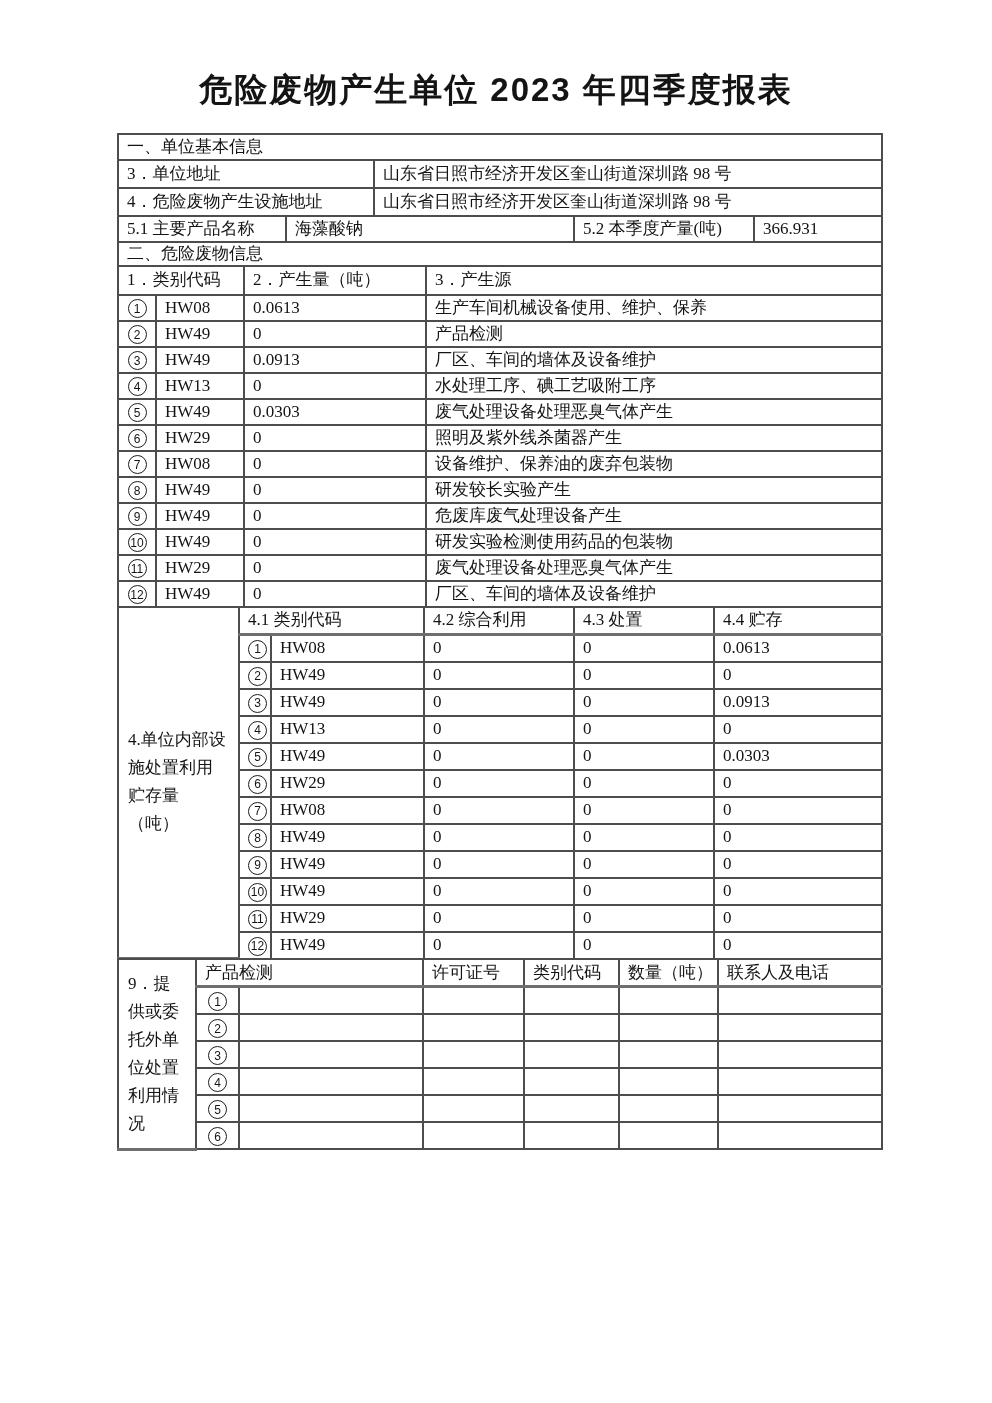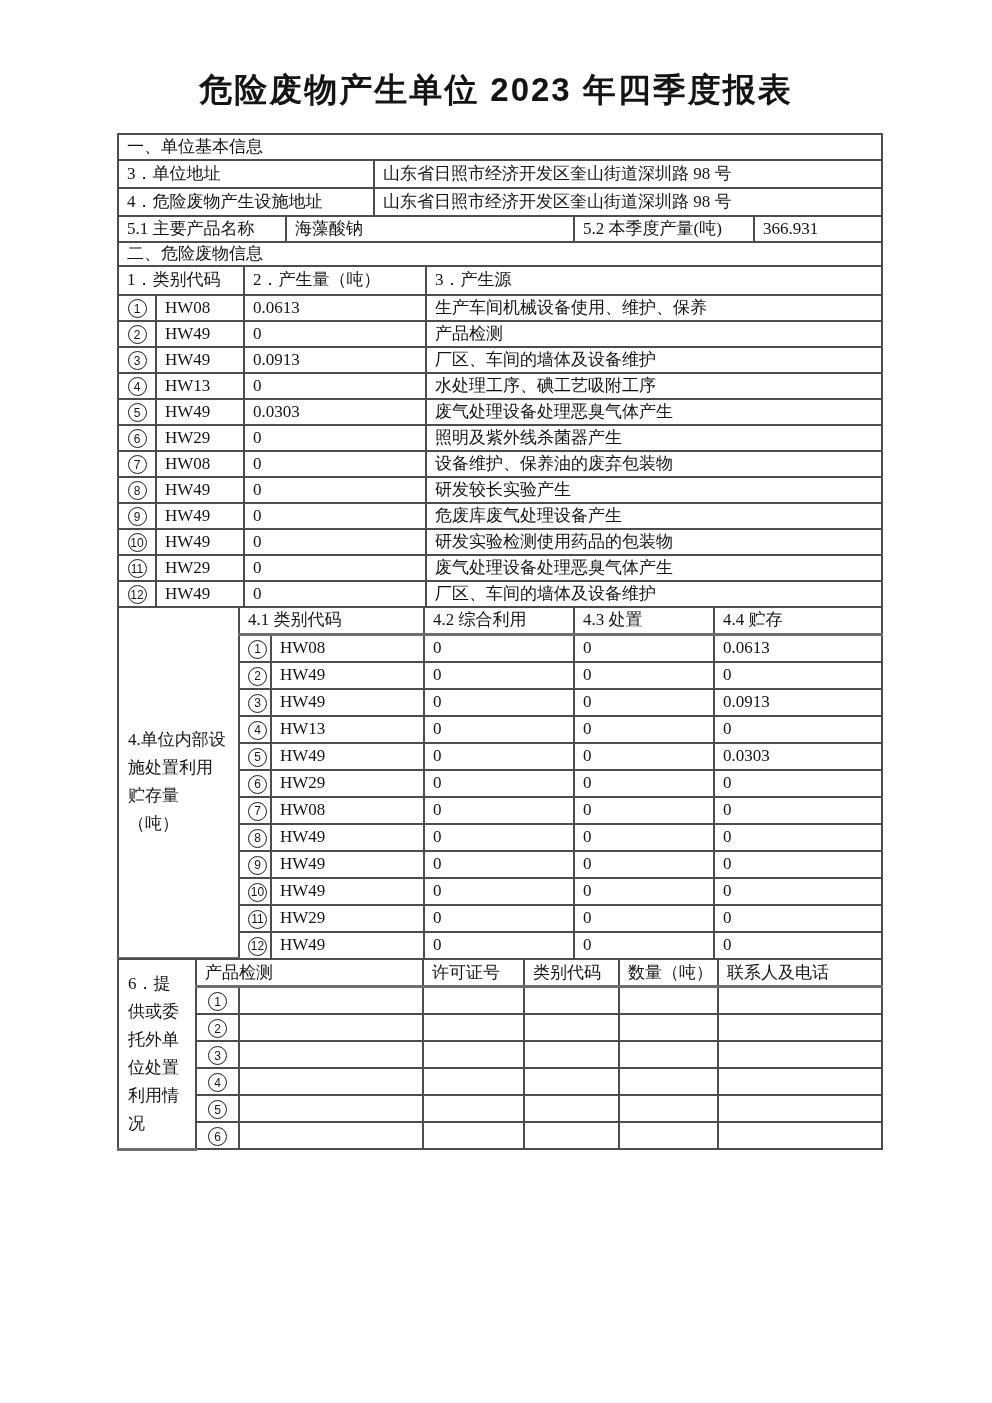--- a/index.html
+++ b/index.html
@@ -303,21 +303,21 @@
       <col style="width:78px">
         <col style="width:43px">
         <col style="width:184px">
         <col style="width:101px">
       <col style="width:95px">
         <col style="width:99px">
         <col style="width:164px">
     </colgroup>
     <tbody id="t4-body">
       <tr class="h25 hdr">
-        <td class="side-label" rowspan="7">6．提供或委托外单位处置利用情况</td>
+        <td class="side-label" rowspan="7">9．提供或委托外单位处置利用情况</td>
         <td class="c" colspan="2">产品检测</td>
         <td class="c">许可证号</td>
         <td class="c">类别代码</td>
         <td class="c">数量（吨）</td>
         <td class="c">联系人及电话</td>
       </tr>
     <tr class="h25">
           <td class="num"><span class="circ">1</span></td>
           <td></td>
           <td></td>

